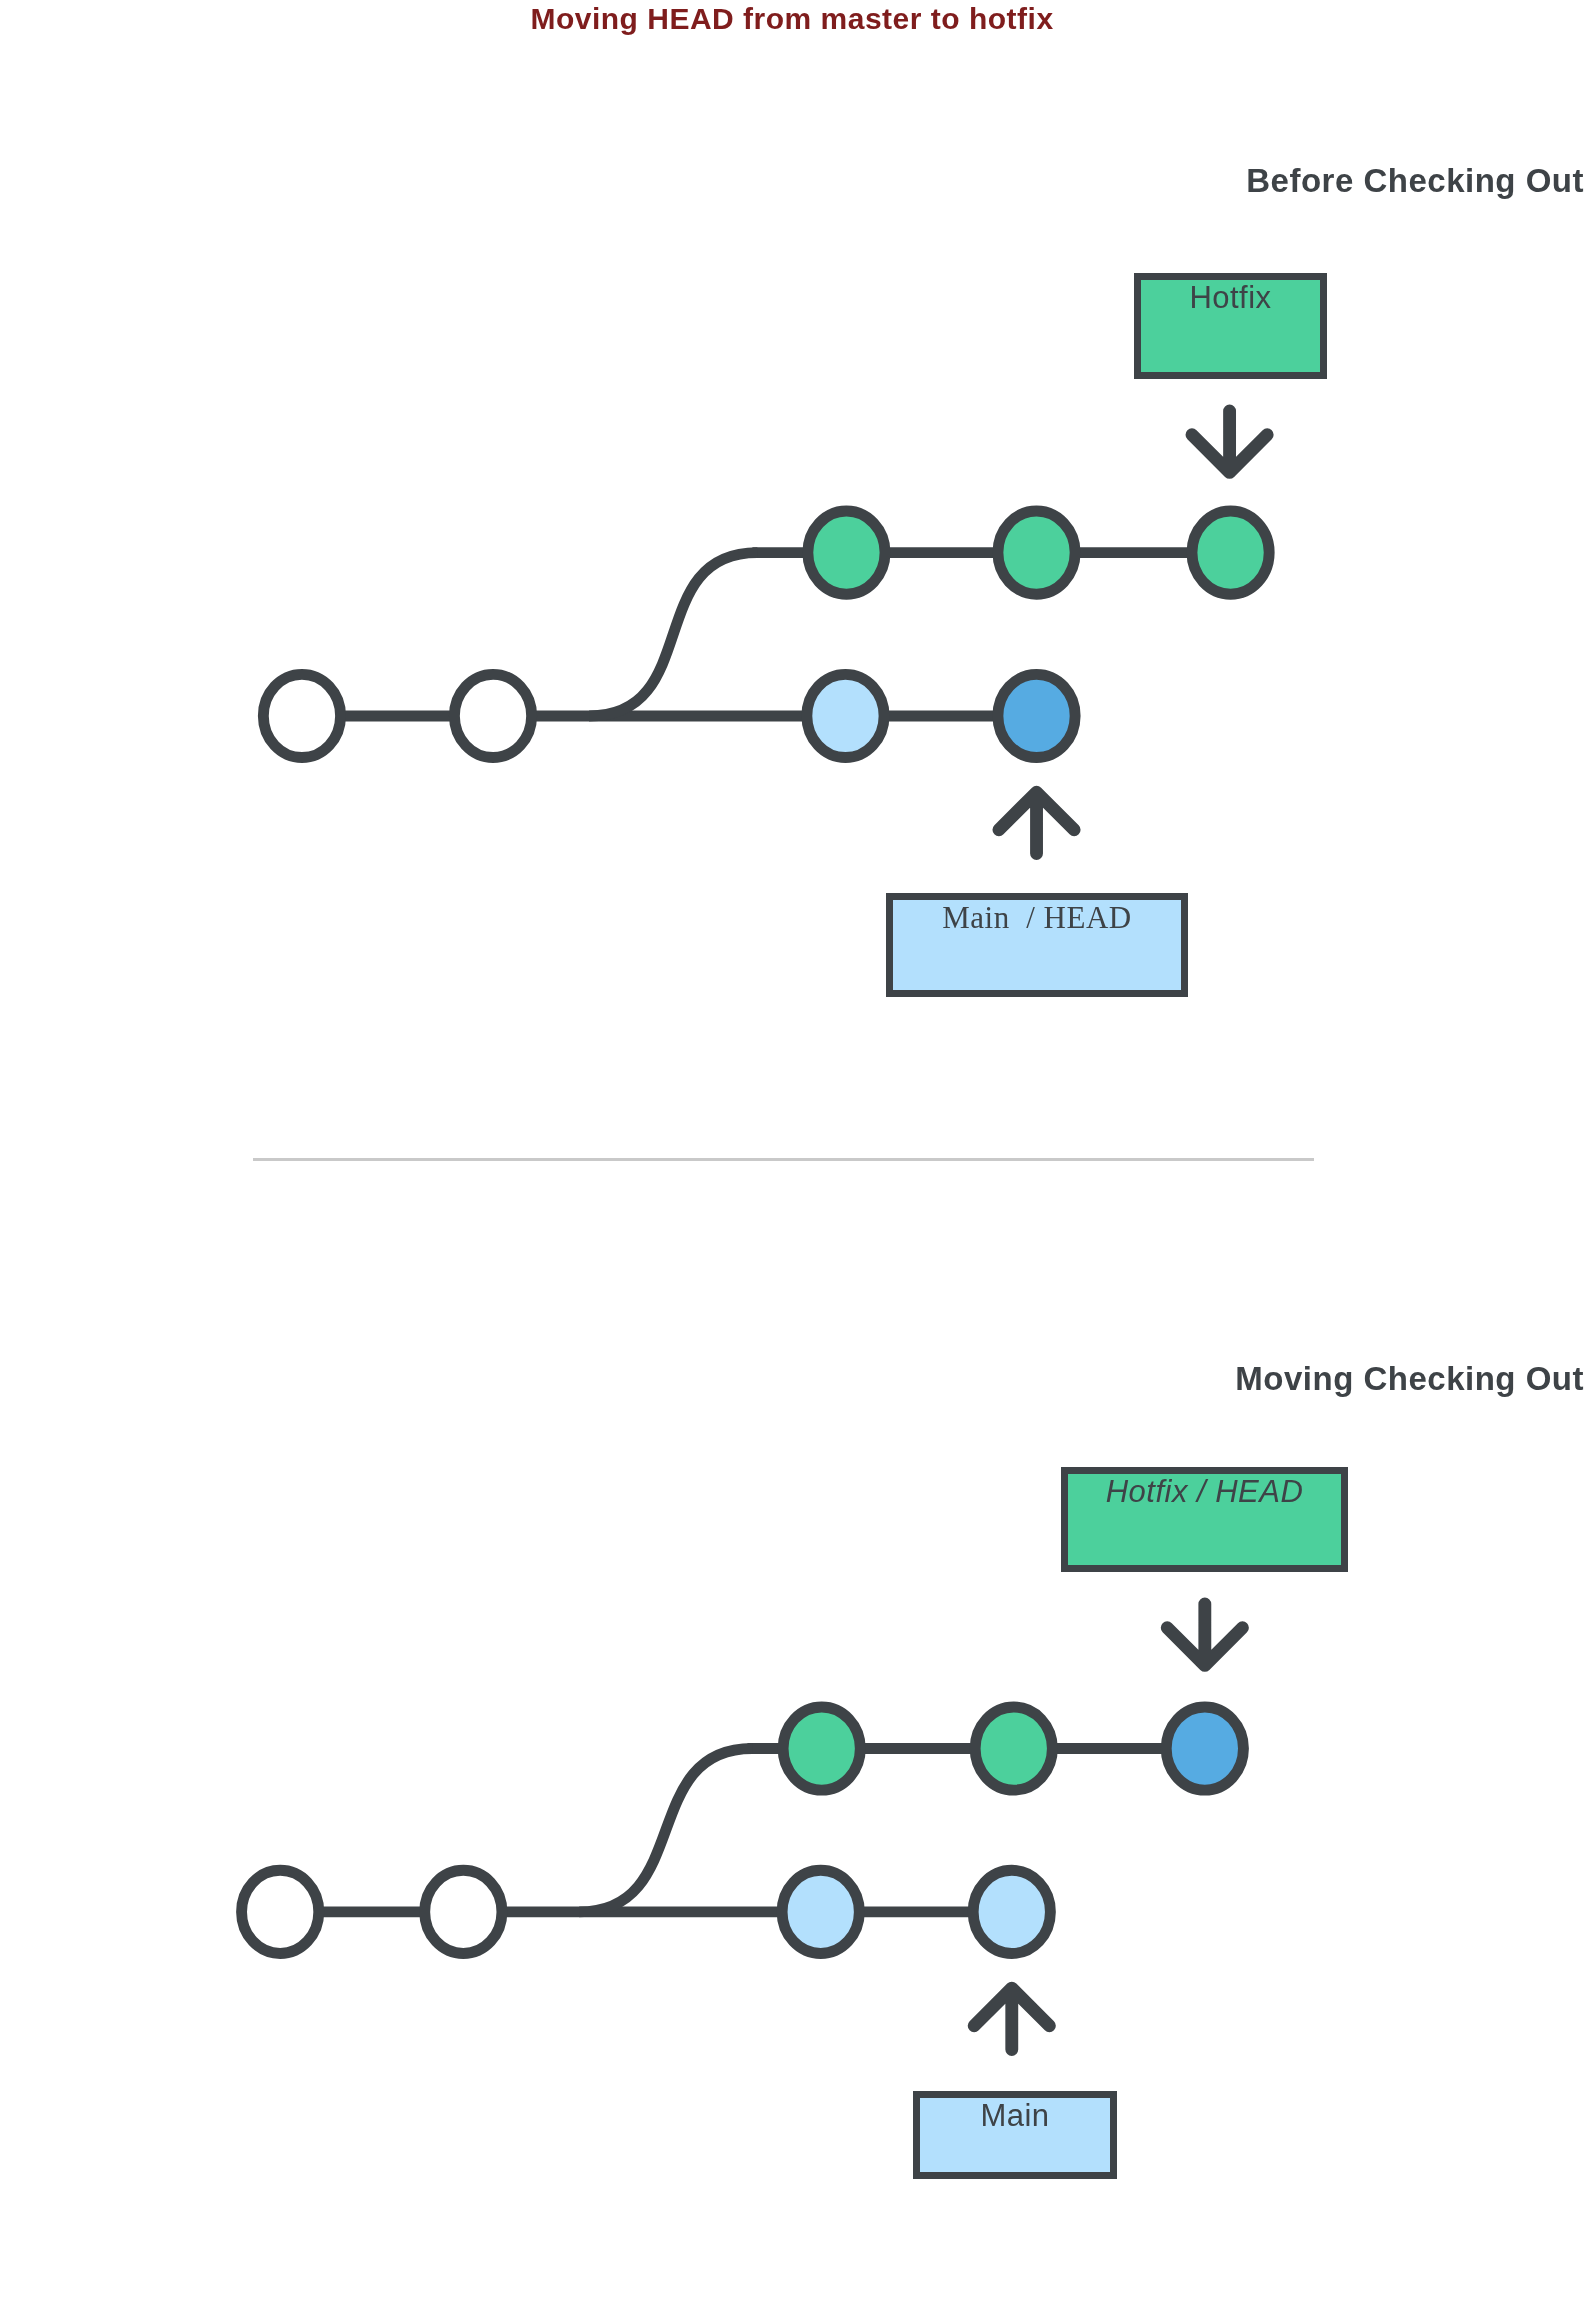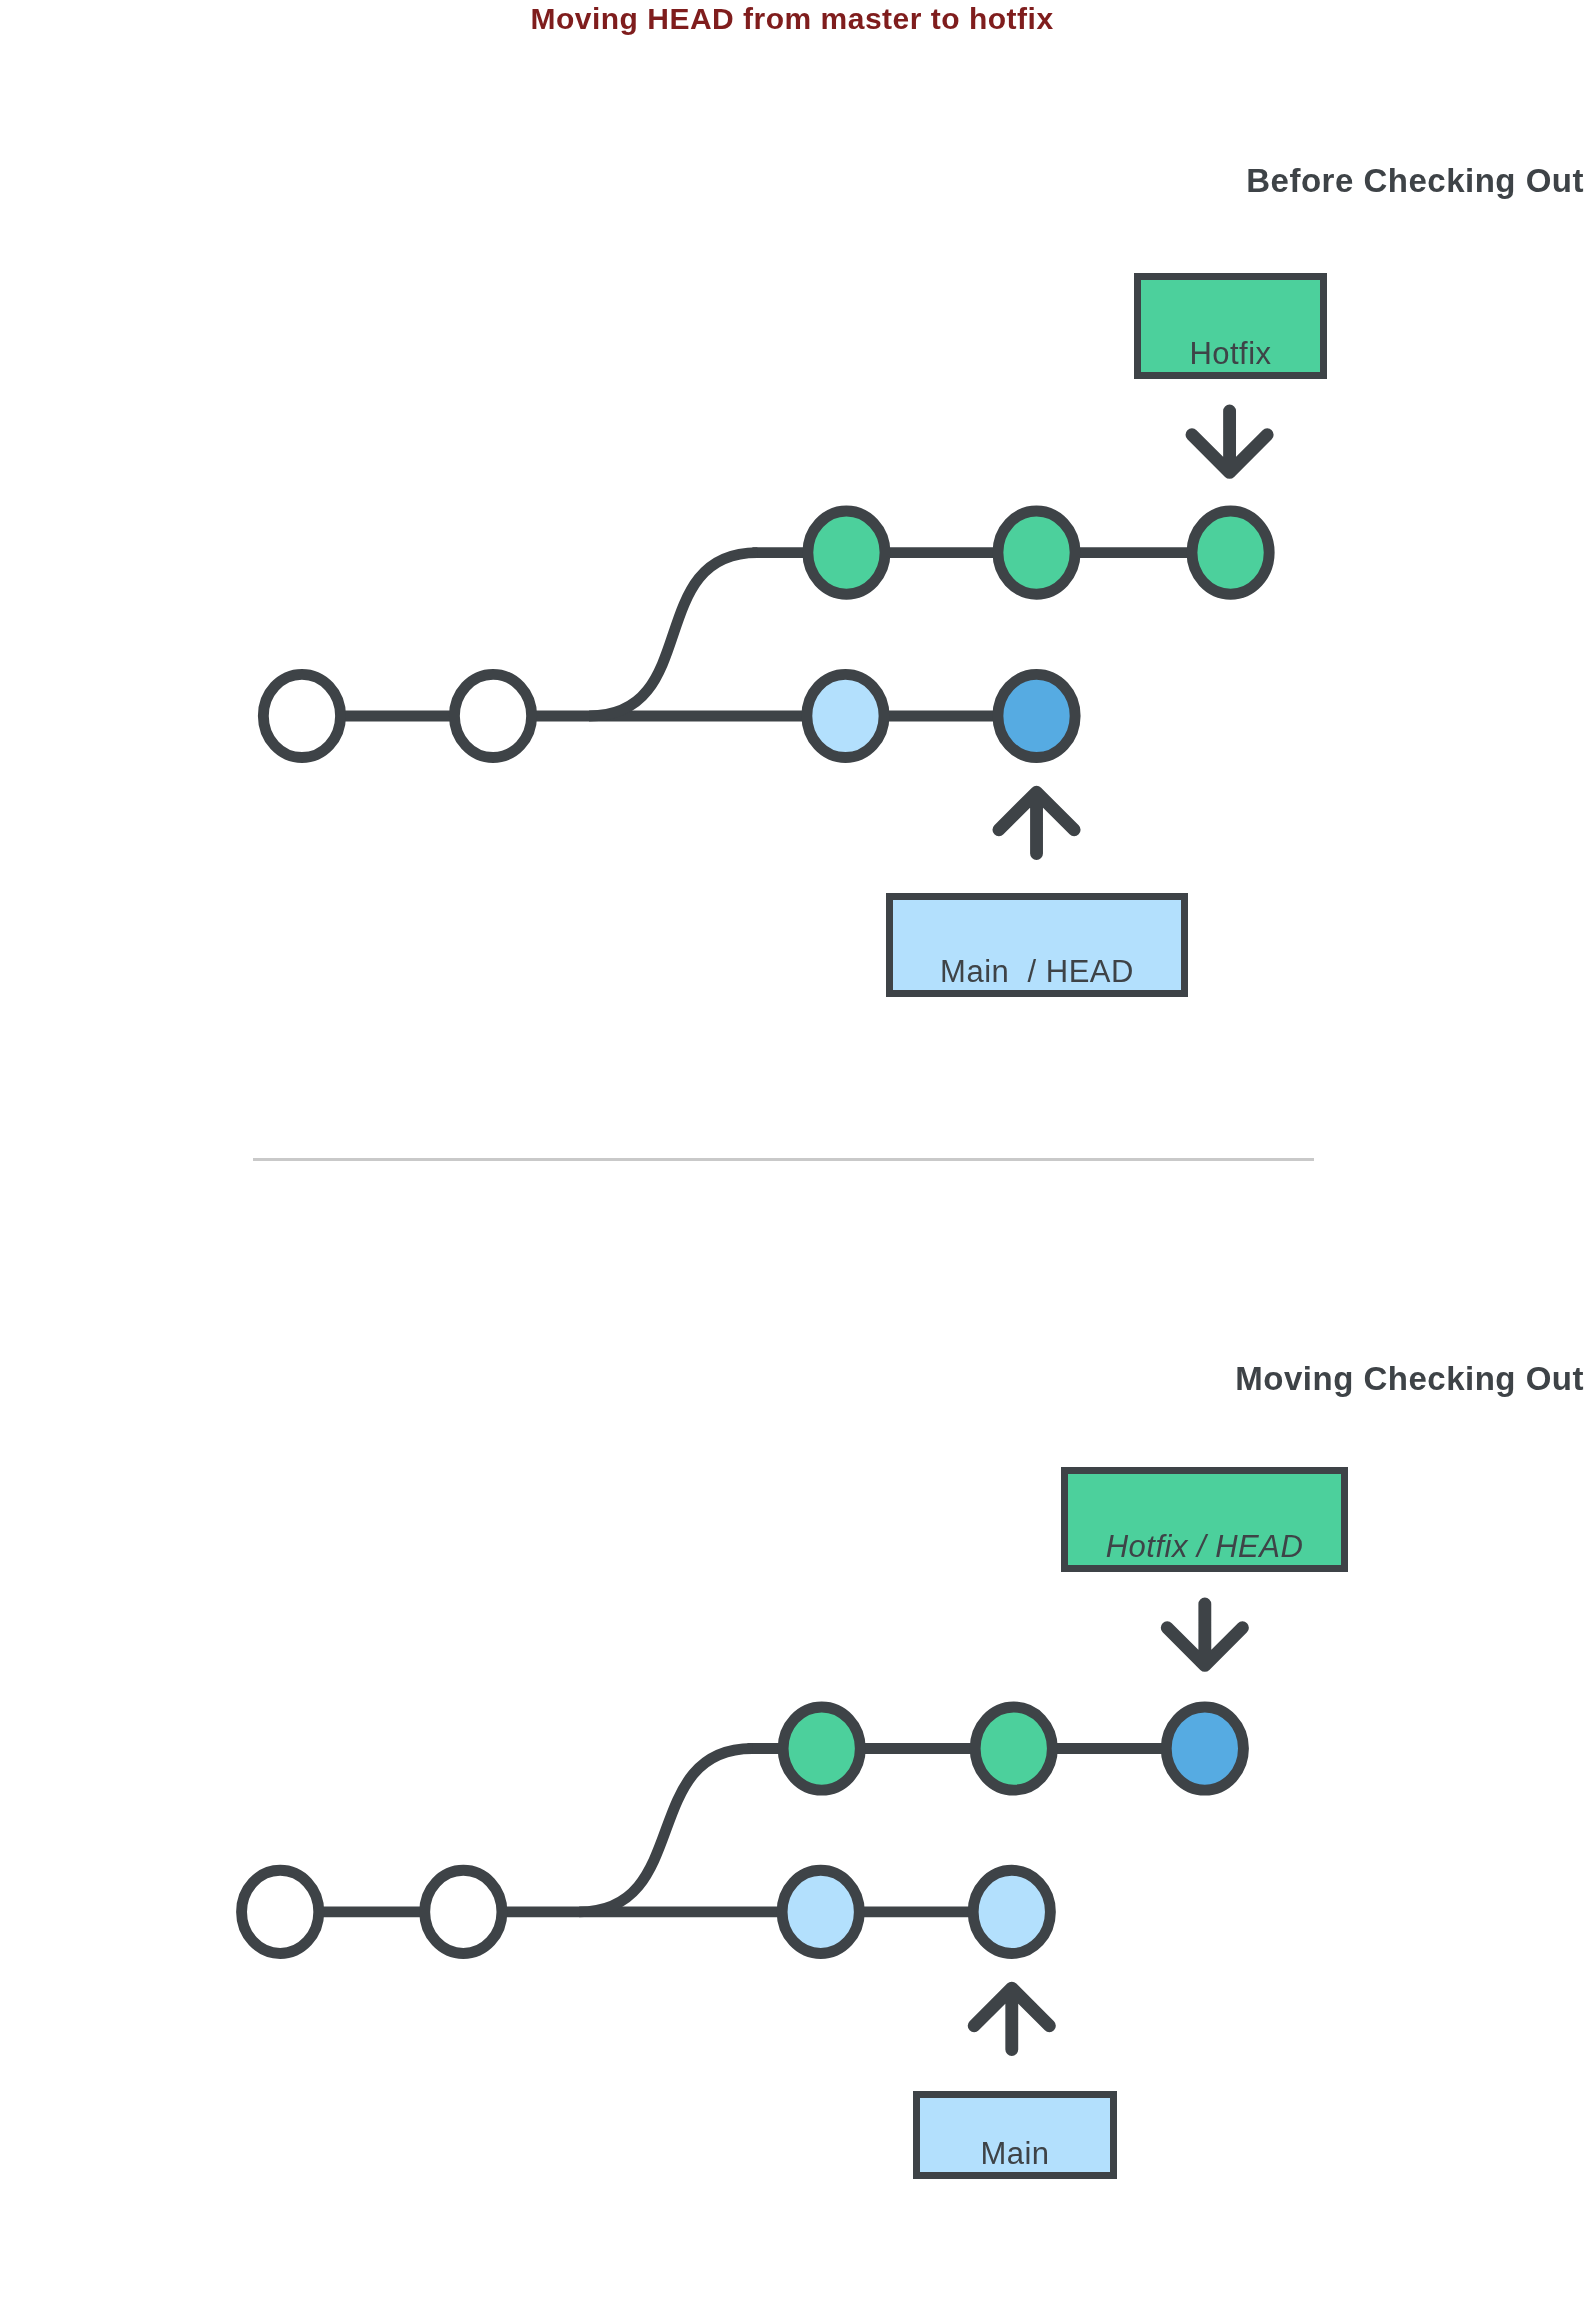--- a/index.html
+++ b/index.html
@@ -44,32 +44,32 @@
     top: 0; left: 0;
     width: 1584px;
     height: 2314px;
   }
 
   .label-box {
     position: absolute;
     box-sizing: border-box;
     border: 7px solid #3E4347;
     display: flex;
-    align-items: flex-end;
+    align-items: flex-start;
     justify-content: center;
     font-size: 31px;
     color: #3E4347;
     letter-spacing: 0.5px;
     white-space: pre;
   }
   .box-green { background: #4CD09C; }
   .box-blue  { background: #B3E0FD; }
 
   .box-hotfix-before { left: 1134px; top: 273px;  width: 193px; height: 106px; }
-  .box-main-before   { left: 886px;  top: 893px;  width: 302px; height: 104px; }
+  .box-main-before   { left: 886px;  top: 893px;  width: 302px; height: 104px; font-family: Liberation Serif, serif; }
   .box-hotfix-after  { left: 1061px; top: 1467px; width: 287px; height: 105px; font-style: italic; }
   .box-main-after    { left: 913px;  top: 2091px; width: 204px; height: 88px; }
 
   .divider {
     position: absolute;
     left: 253px;
     top: 1158px;
     width: 1061px;
     height: 3px;
     background: #C9C9C9;

